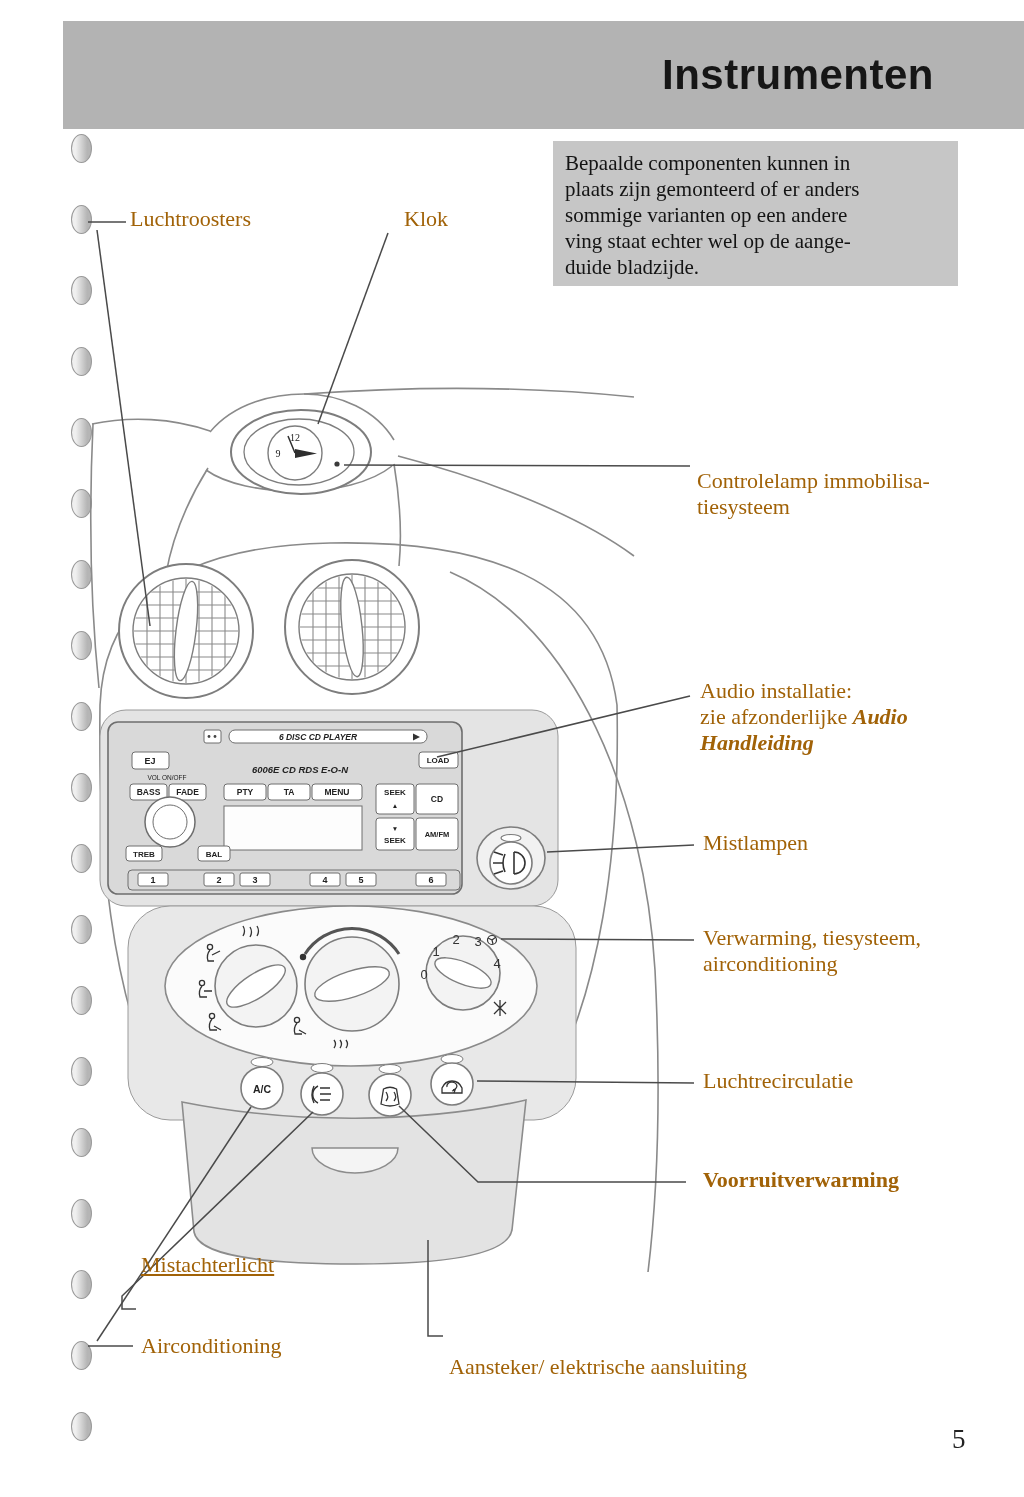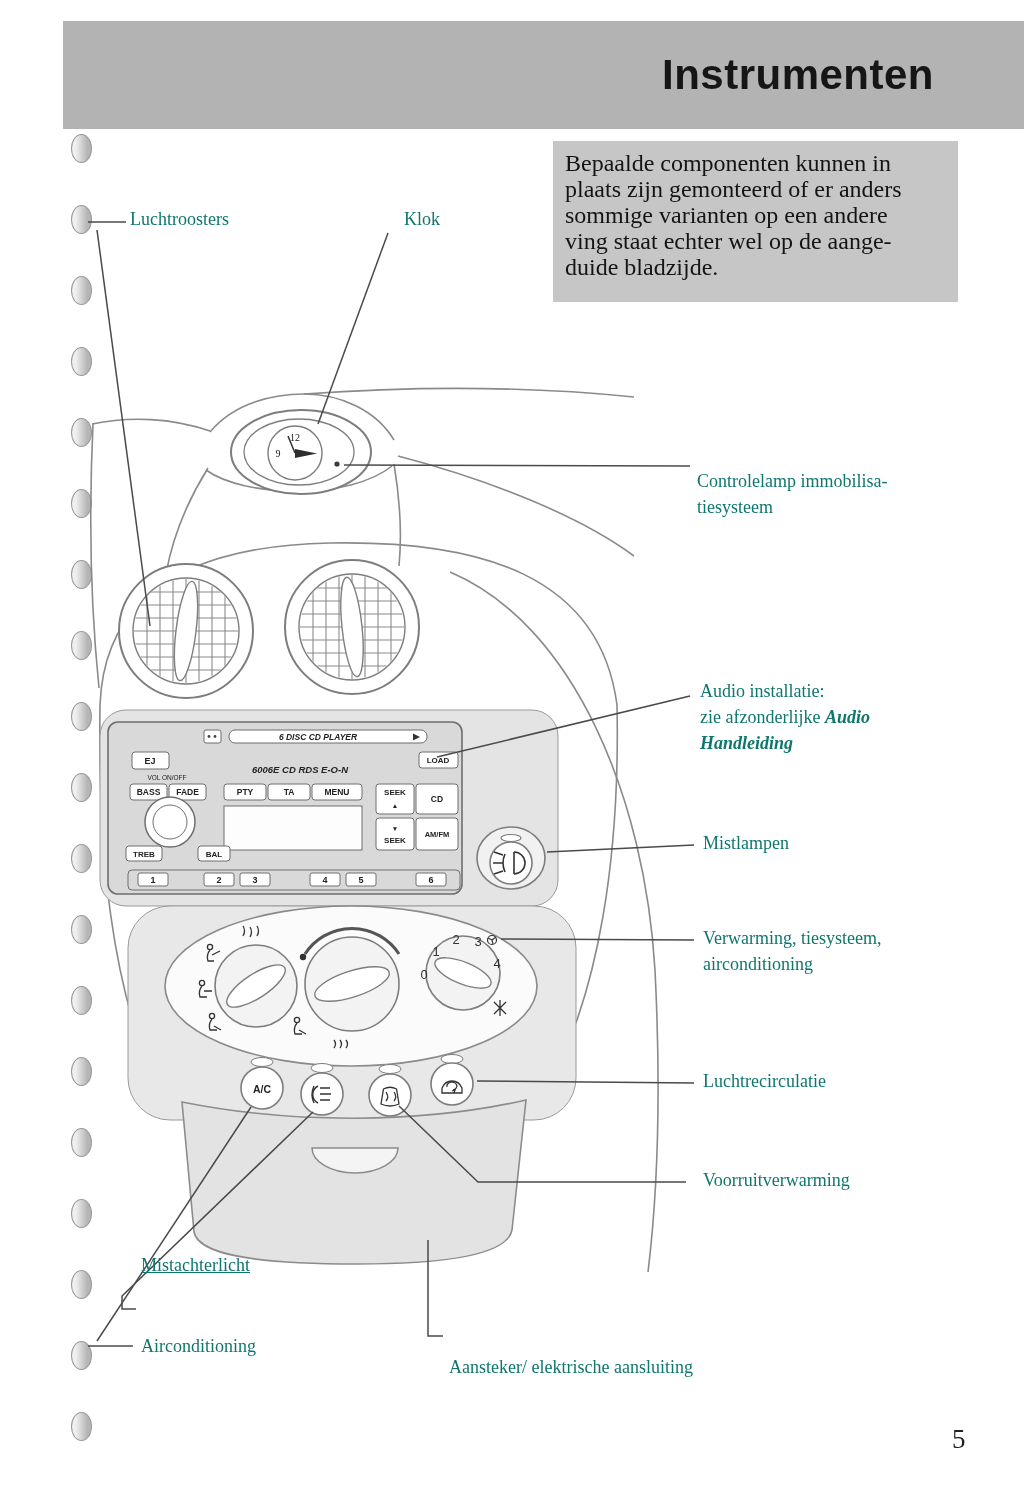--- a/index.html
+++ b/index.html
@@ -18,26 +18,26 @@
     font-family:"Liberation Sans", sans-serif; font-weight:700; font-size:42px;
     color:#161616; letter-spacing:.5px;
   }
   .tooth {
     position:absolute; left:71px; width:21px; height:29px; border-radius:50%;
     background:linear-gradient(90deg,#efefef 20%, #b5b5b5 80%);
     border:1.5px solid #999999;
   }
   .notice {
     position:absolute; left:553px; top:141px; width:405px;
-    background:#c6c6c6; padding:9px 12px 22px 12px;
-    font-size:24px; line-height:26px; color:#141414;
+    background:#c6c6c6; padding:9px 12px 6px 12px;
+    font-size:21px; line-height:26px; color:#141414;
   }
   .notice .nline { white-space:nowrap; }
   .callout {
-    position:absolute; font-size:18px; color:#0f766e; line-height:26px; white-space:nowrap;
+    position:absolute; font-size:22px; color:#a16207; line-height:26px; white-space:nowrap;
   }
   .callout .em { font-weight:700; font-style:italic; }
   .pagenum {
     position:absolute; left:952px; top:1424px; font-size:27px; color:#222222;
   }
   .art { position:absolute; left:0; top:0; }
 </style>
 </head>
 <body>
 
@@ -347,19 +347,19 @@
   </div>
 
   <div class="callout" style="left:703px; top:830px;text-align:center;">Mistlampen</div>
 
   <div class="callout" style="left:703px; top:925px;">
     <div>Verwarming, tiesysteem,</div>
     <div>airconditioning</div>
   </div>
 
   <div class="callout" style="left:703px; top:1068px;">Luchtrecirculatie</div>
-  <div class="callout" style="left:703px; top:1167px;">Voorruitverwarming</div>
+  <div class="callout" style="left:703px; top:1167px;font-weight:bold;">Voorruitverwarming</div>
   <div class="callout" style="left:141px; top:1252px;text-decoration:underline;">Mistachterlicht</div>
   <div class="callout" style="left:141px; top:1333px;">Airconditioning</div>
   <div class="callout" style="left:449px; top:1330px;margin-top:24px;">Aansteker/ elektrische aansluiting</div>
 
   <div class="pagenum">5</div>
 </div>
 
 </body></html>

